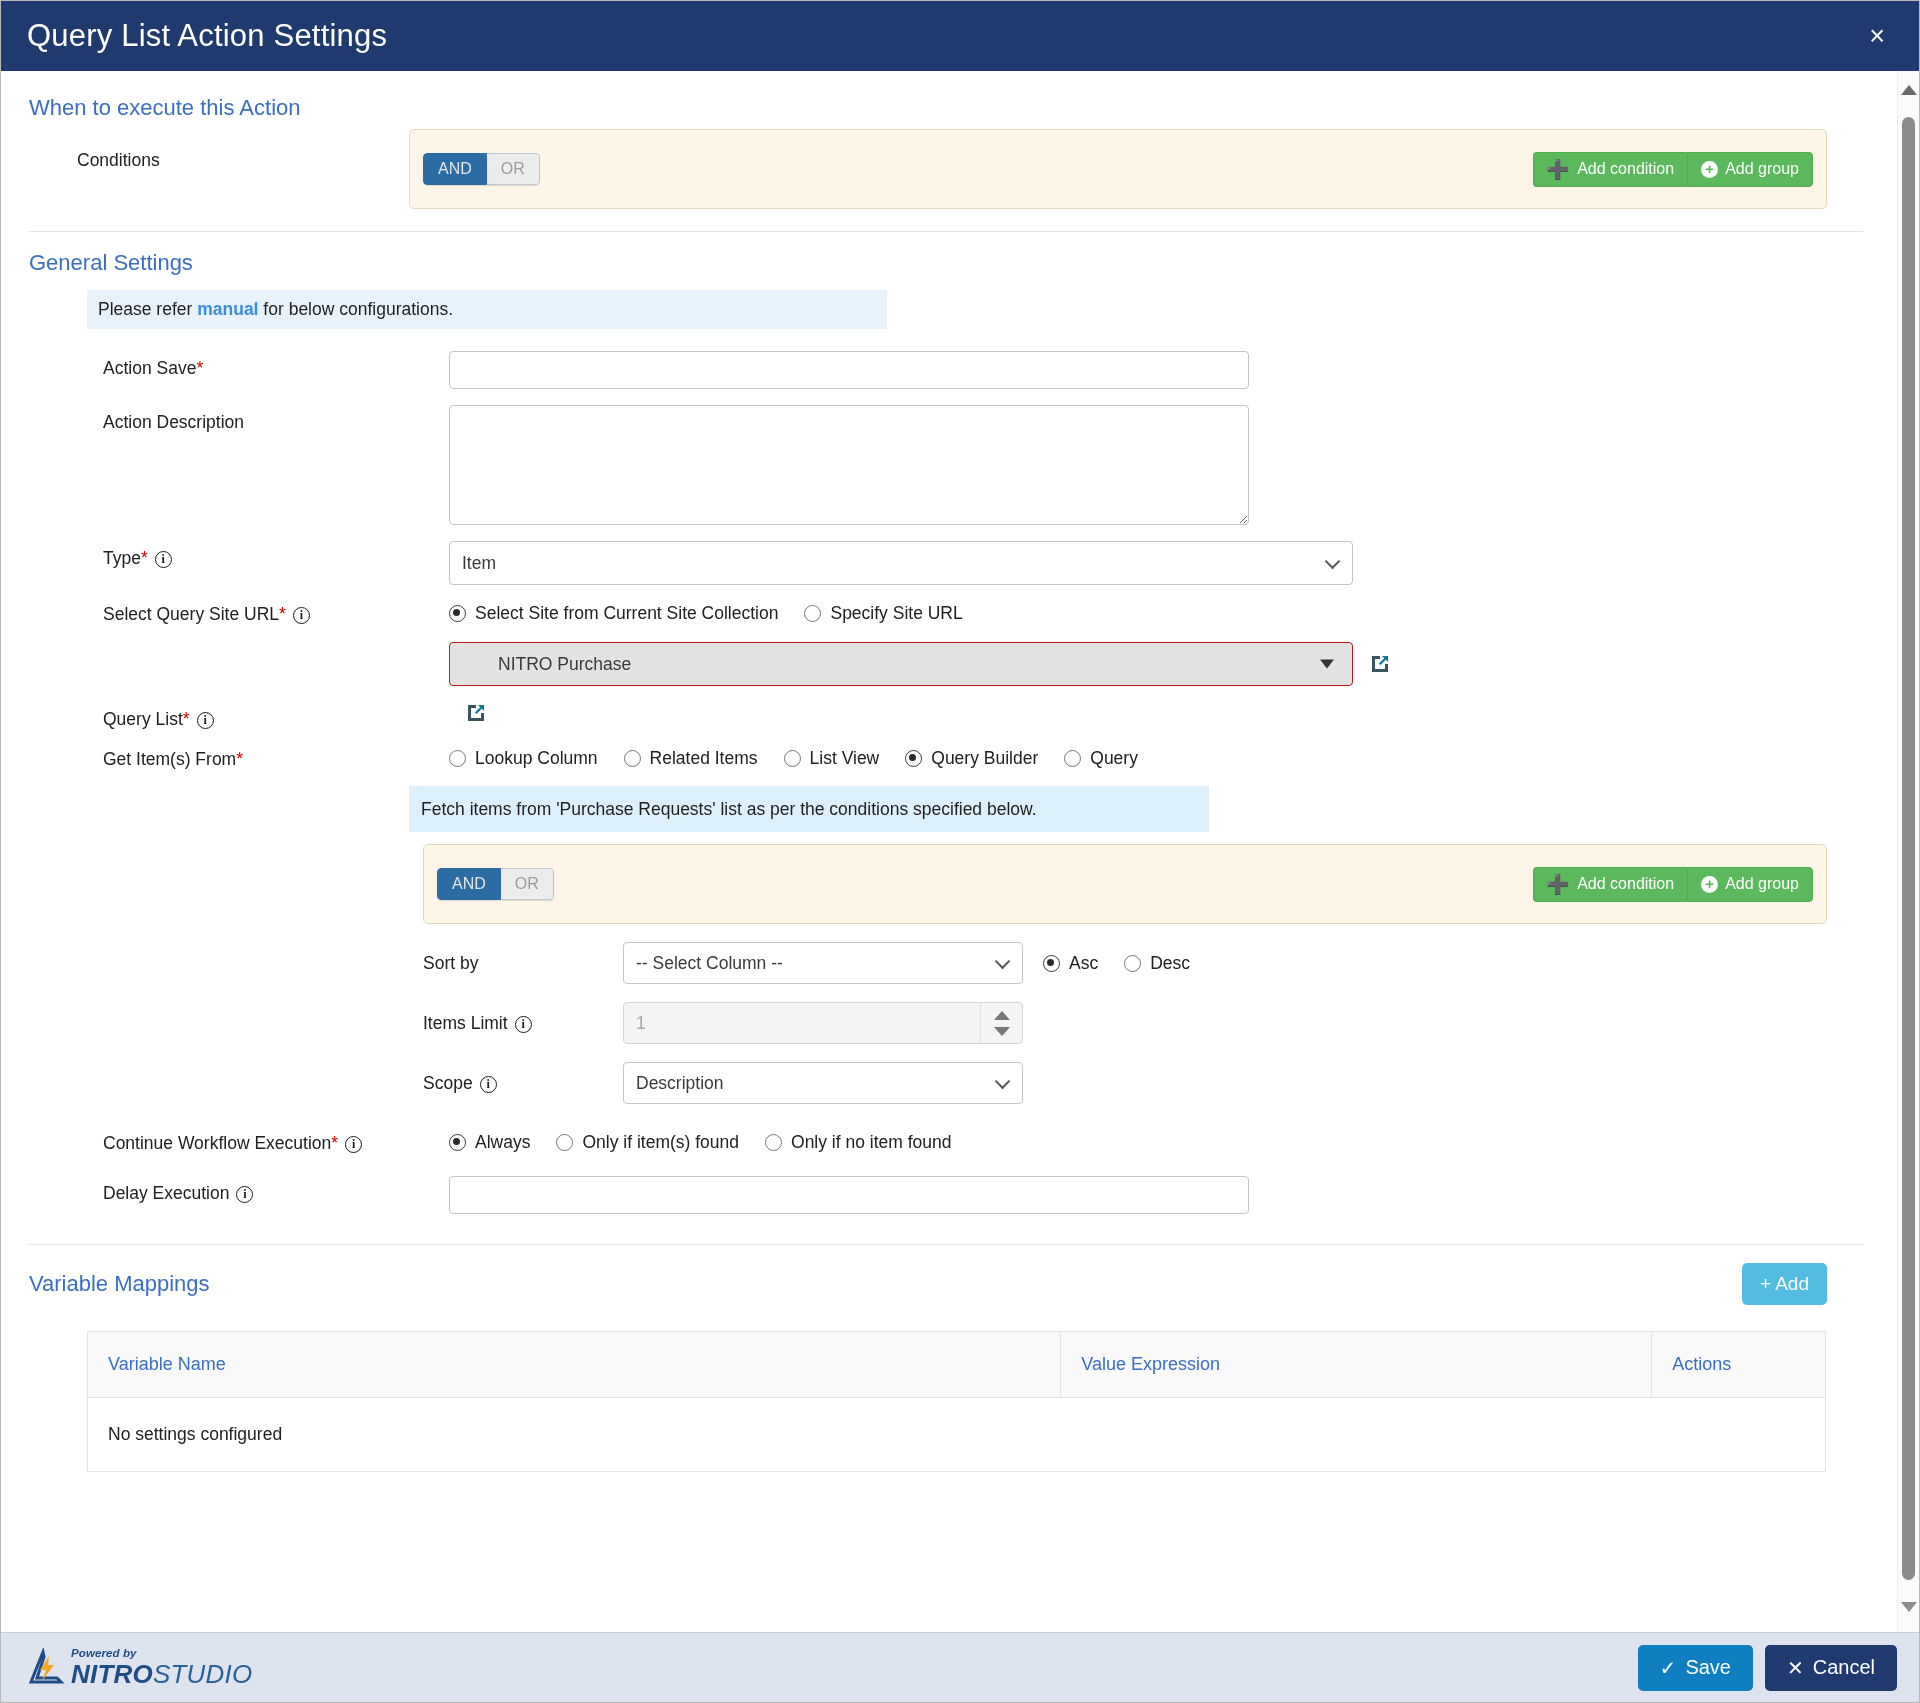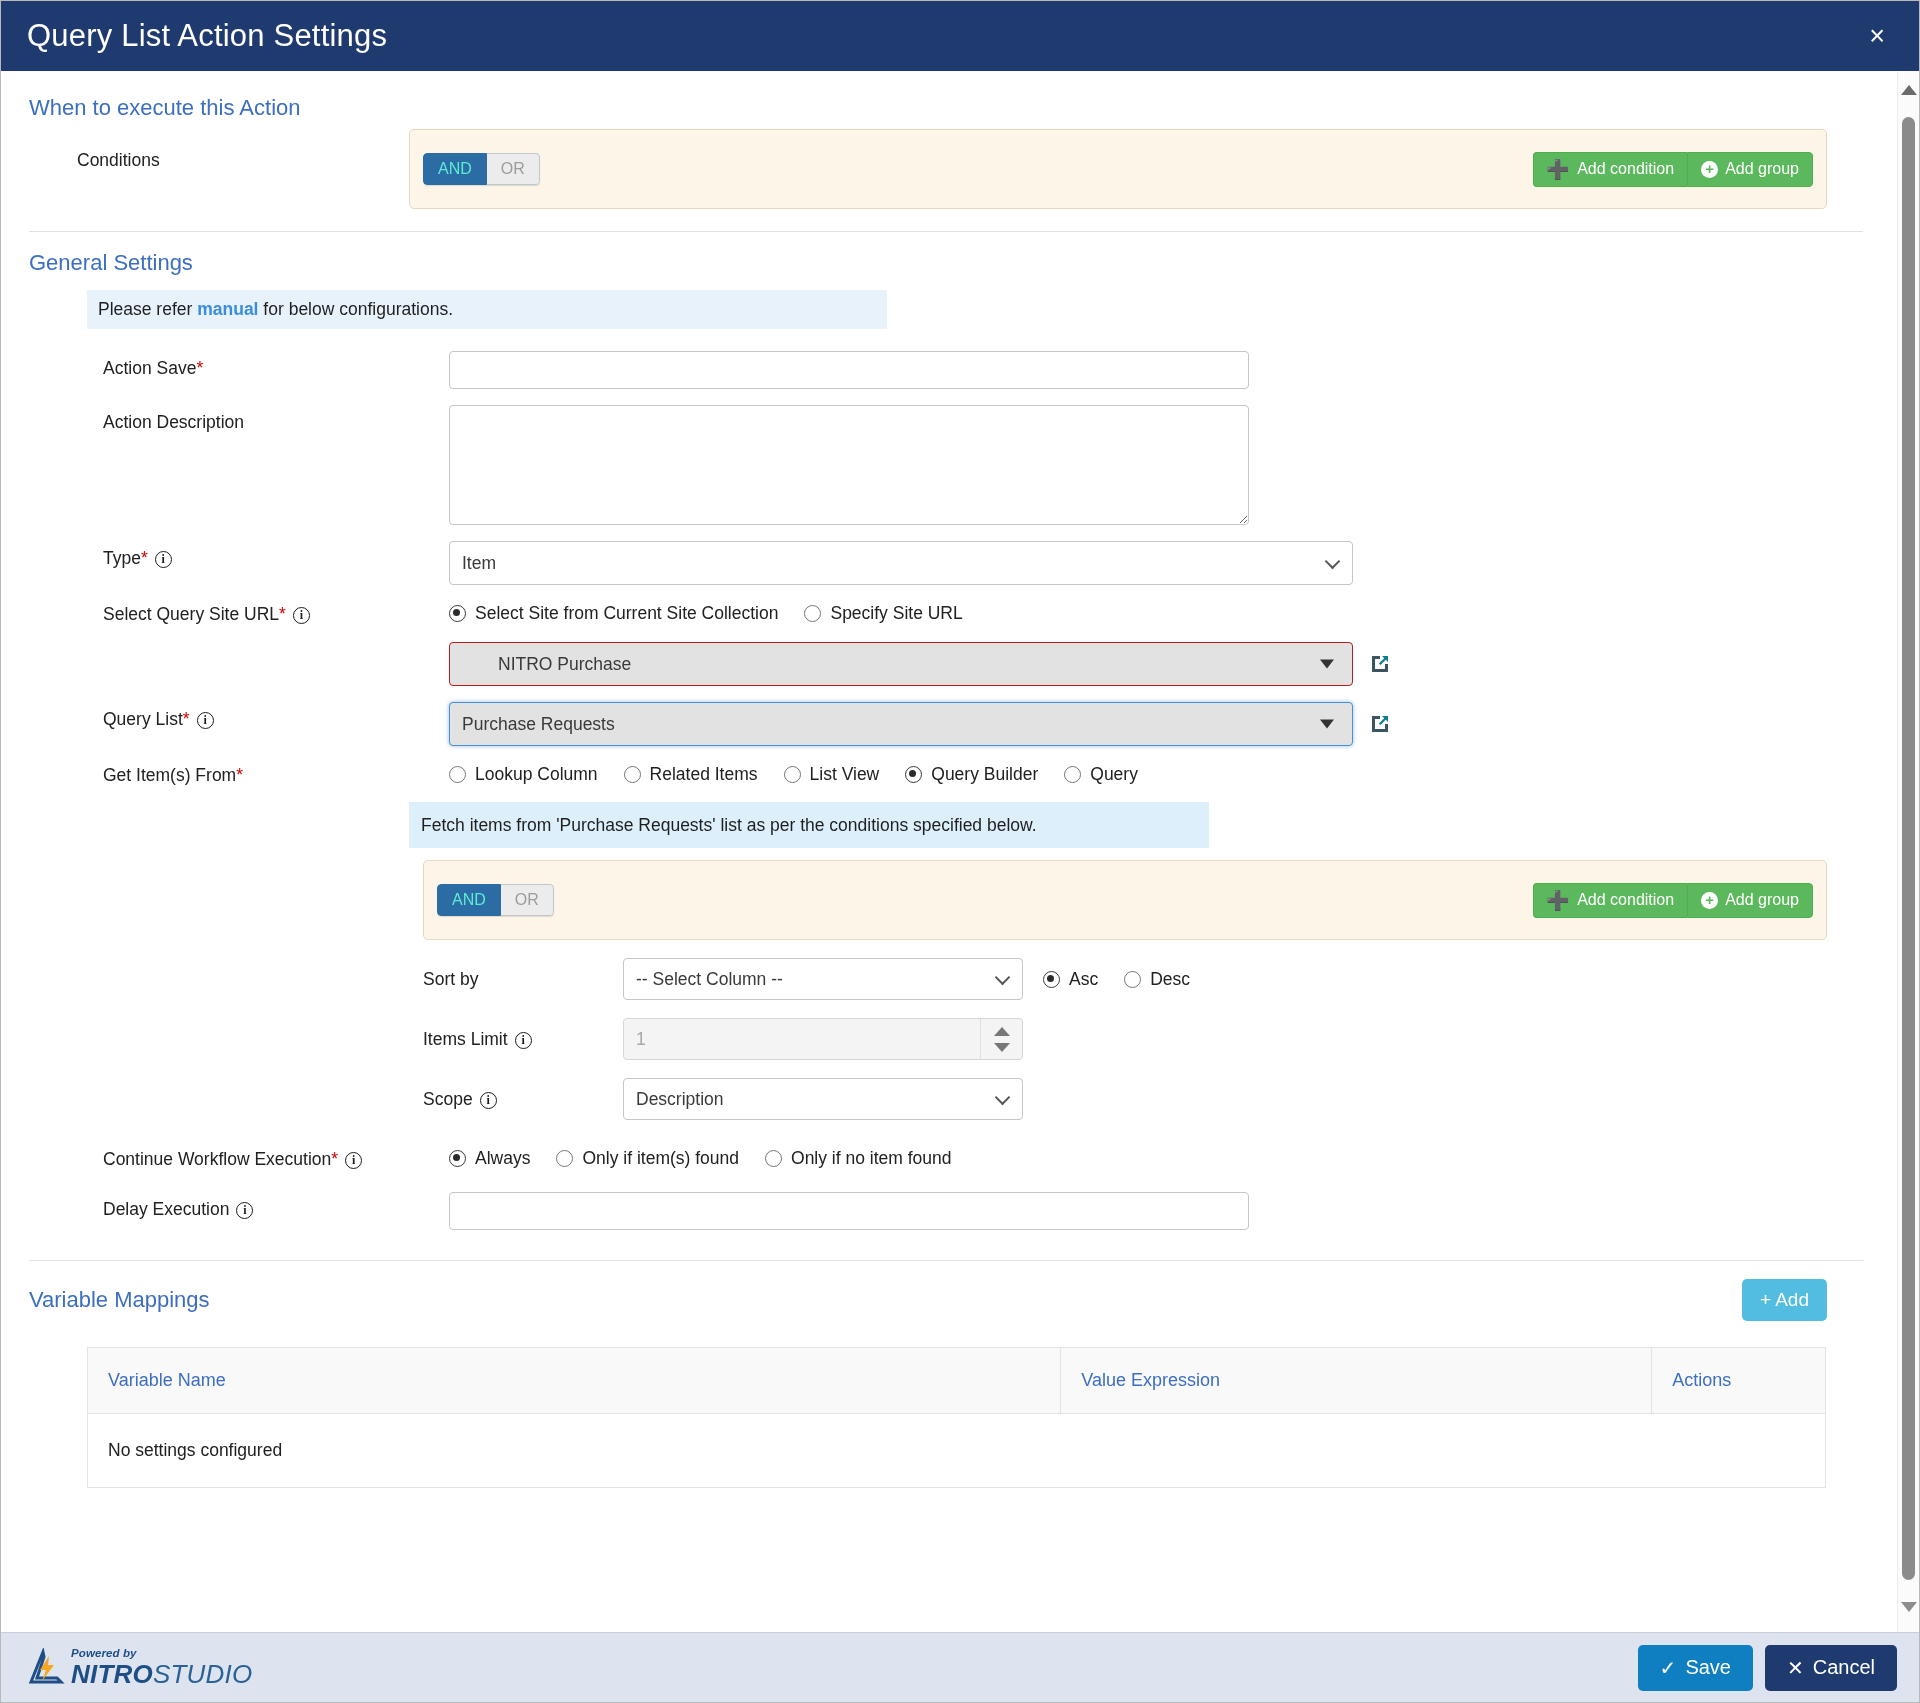--- a/index.html
+++ b/index.html
@@ -113,21 +113,21 @@
   .cond-panel.top { margin-left: 380px; margin-right: 36px; }
 
   .andor { display: inline-flex; border-radius: 4px; overflow: hidden;
            box-shadow: 0 1px 1px rgba(0,0,0,.12);}
   .andor .seg {
     font-size: 16px; padding: 6px 14px;
     border: 1px solid #bfc7d1;
     cursor: pointer; user-select: none;
   }
   .andor .seg.and {
-    background: #2c6ca5; color: #5eead4; border-color: #2c6ca5;
+    background: #2c6ca5; color: #e5e5e5; border-color: #2c6ca5;
     border-top-left-radius: 4px; border-bottom-left-radius: 4px;
   }
   .andor .seg.or {
     background: #ececec; color: #9c9c9c; border-left: none;
     border-top-right-radius: 4px; border-bottom-right-radius: 4px;
   }
 
   .btn-group { display: inline-flex; }
   .gbtn {
     background: #5cb85c;
@@ -442,24 +442,20 @@
               </span>
             </div>
           </div>
         </div>
 
         <div class="row">
           <div class="lbl ind">
             <span>Query List</span><span class="req">*</span><span class="ico-i">i</span>
           </div>
           <div class="fld" style="display:flex; align-items:center;">
-            <div class="sel focus">
-              <span>Purchase Requests</span>
-              <span class="caret"></span>
-            </div>
             <span class="ext-ico">
               <svg width="22" height="22" viewBox="0 0 22 22">
                 <path d="M3 3 h8 v3 h-5 v10 h10 v-5 h3 v8 h-16 z" fill="#3a5560"></path>
                 <path d="M13 3 h6 v6 l-2.2 -2.2 l-5.3 5.3 l-1.6 -1.6 l5.3 -5.3 z" fill="#0f7d91"></path>
               </svg>
             </span>
           </div>
         </div>
 
         <div class="row">

